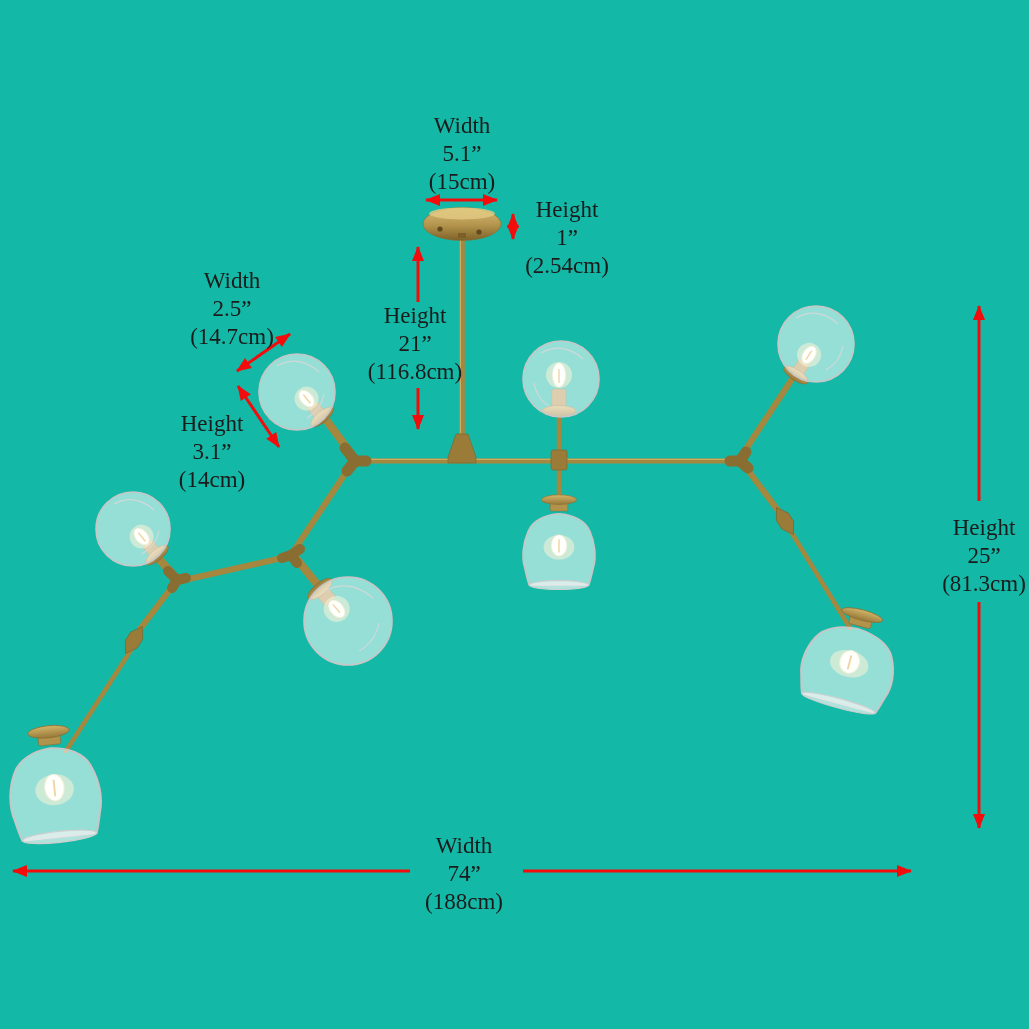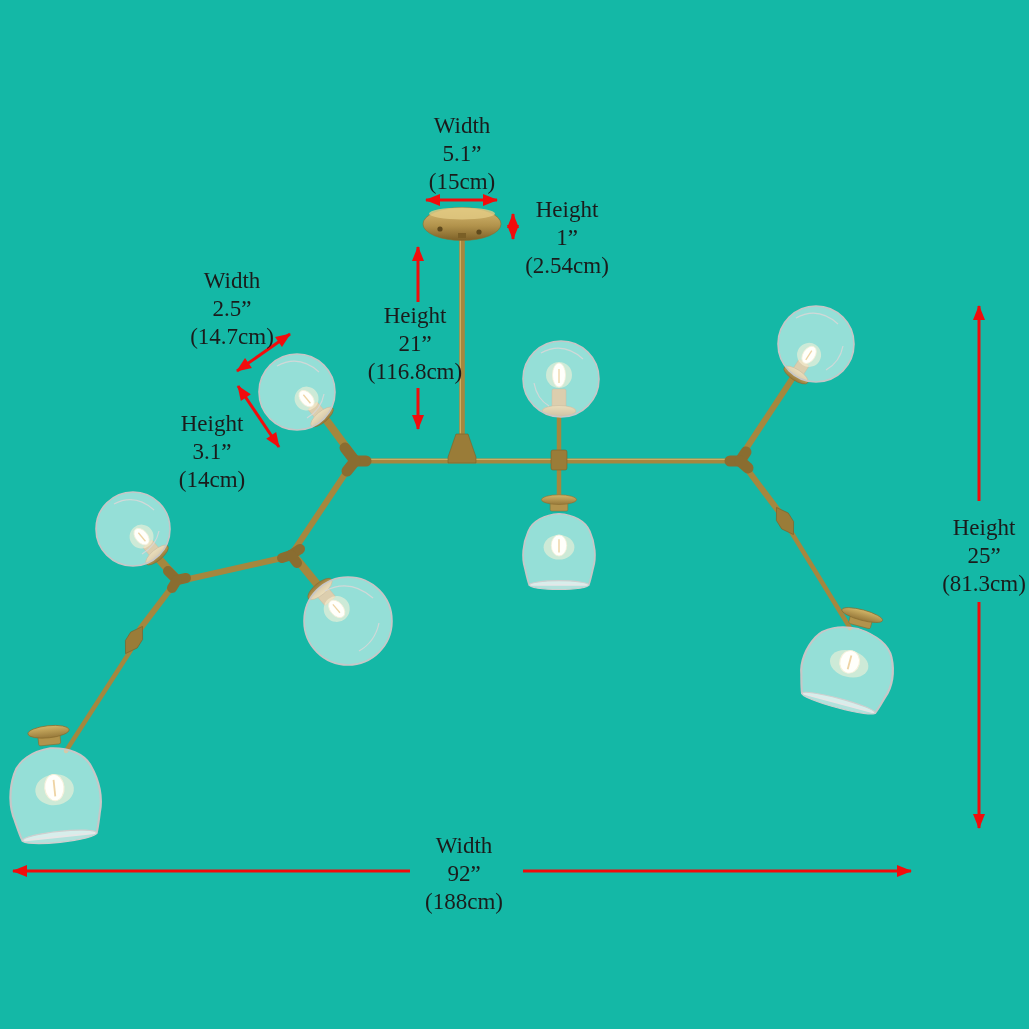--- a/index.html
+++ b/index.html
@@ -259,17 +259,17 @@
     <span>3.1”</span>
     <span>(14cm)</span>
   </div>
   <div class="dim-label" style="left:984px;top:514px;">
     <span>Height</span>
     <span>25”</span>
     <span>(81.3cm)</span>
   </div>
   <div class="dim-label" style="left:464px;top:832px;">
     <span>Width</span>
-    <span>92”</span>
+    <span>74”</span>
     <span>(188cm)</span>
   </div>
 
 </div>
 
 </body></html>

